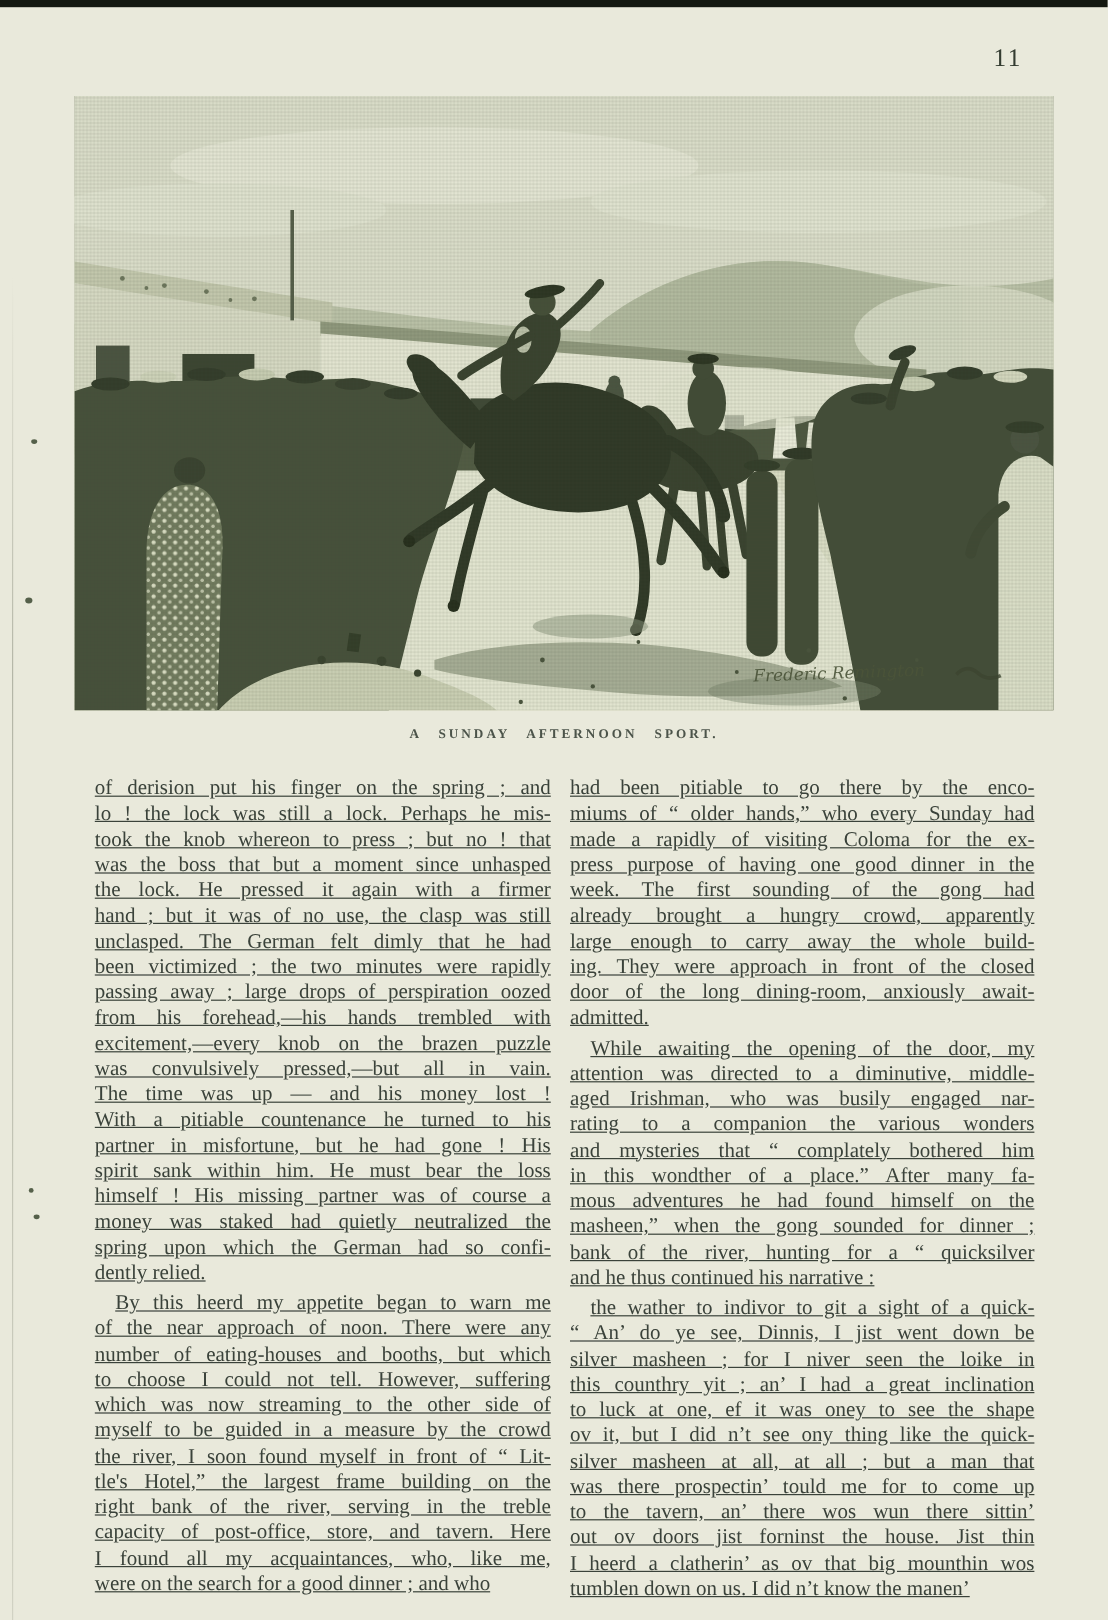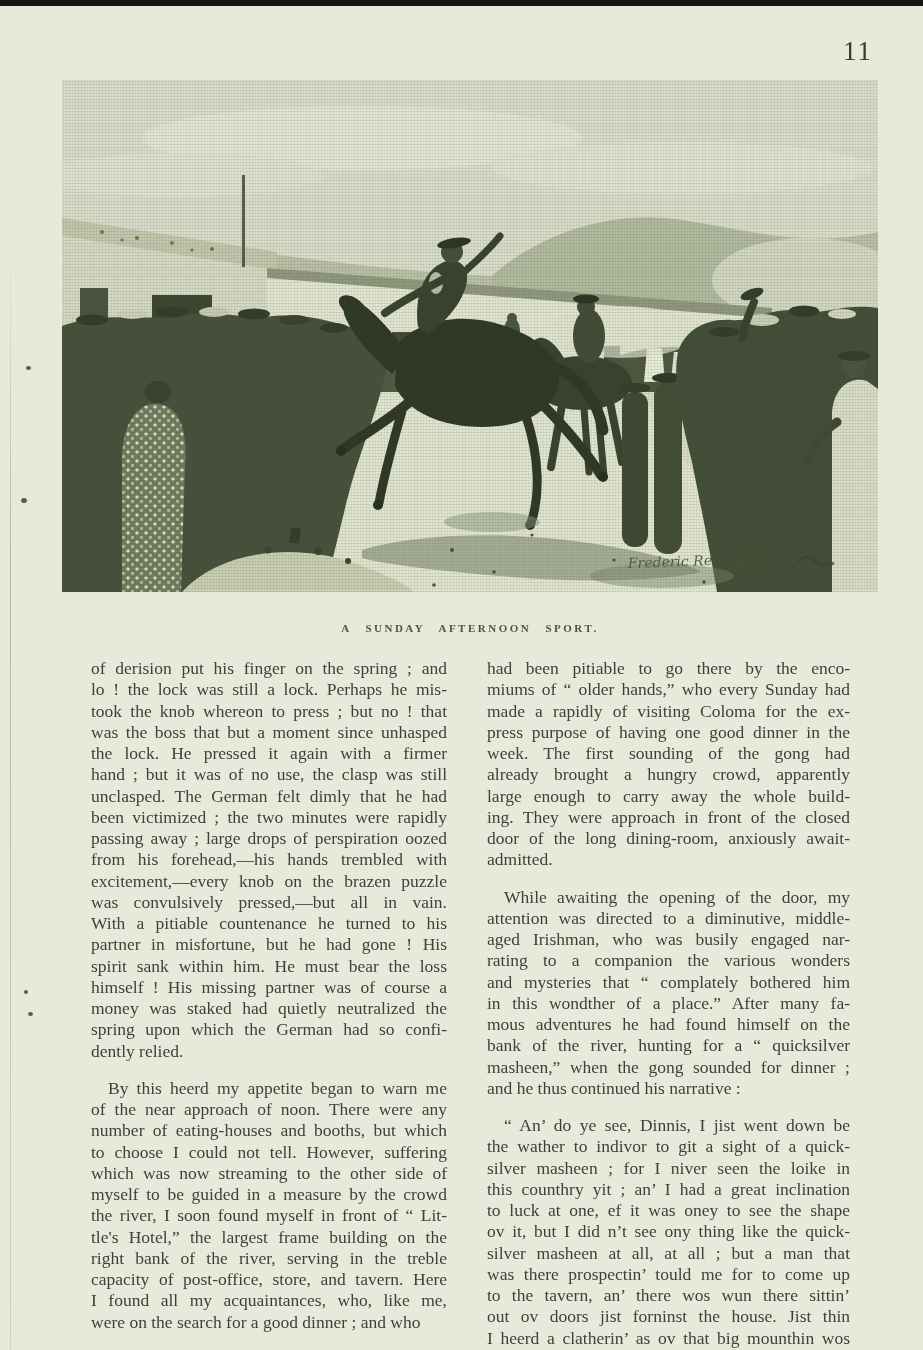--- a/index.html
+++ b/index.html
@@ -12,40 +12,40 @@
     position:absolute;top:0;left:0;width:923px;height:6px;
     background:#141811;
   }
   .page-fold-line{
     position:absolute;left:10px;top:230px;width:1px;height:1120px;
     background:linear-gradient(to bottom, rgba(100,105,88,0), rgba(100,105,88,.40) 30%, rgba(100,105,88,.18));
   }
   .speck{position:absolute;background:#55604a;border-radius:50%;}
   .page-number{
     position:absolute;left:828px;top:36px;width:60px;
-    font-size:27px;color:#343c31;letter-spacing:2px;text-align:center;
+    font-size:21px;color:#343c31;letter-spacing:2px;text-align:left;
   }
   .illus{
     position:absolute;left:62px;top:80px;width:816px;height:512px;
     background:#d9dcc8;
     box-shadow:inset 0 0 14px rgba(80,90,66,.35);
   }
   .illus svg{display:block;}
   .caption{
     position:absolute;left:62px;top:606px;width:816px;
     text-align:center;font-size:11px;font-weight:bold;
-    letter-spacing:2.5px;word-spacing:9px;color:#4c544a;margin-top:16px;
+    letter-spacing:2.5px;word-spacing:9px;color:#4c544a;
   }
   .col{
     position:absolute;top:642px;
     font-size:17.5px;line-height:21.25px;color:#3a423a;
   }
   .col-left{left:75px;width:388px;}
   .col-right{left:471px;width:395px;}
-  .para{margin:16px;}
+  .para{margin:4px;text-decoration:underline;}
   .line{display:block;text-align:justify;text-align-last:justify;white-space:normal;}
   .line.last{text-align-last:left;}
   .para.indent .line:first-child{text-indent:17px;}
 </style>
 </head>
 <body>
 
 <div class="scan-top-edge"></div>
 <div class="page-fold-line"></div>
 <div class="speck" style="left:26px;top:366px;width:5px;height:4px;"></div>
@@ -239,20 +239,21 @@
       <span class="line">took the knob whereon to press ; but no ! that</span>
       <span class="line">was the boss that but a moment since unhasped</span>
       <span class="line">the lock. He pressed it again with a firmer</span>
       <span class="line">hand ; but it was of no use, the clasp was still</span>
       <span class="line">unclasped. The German felt dimly that he had</span>
       <span class="line">been victimized ; the two minutes were rapidly</span>
       <span class="line">passing away ; large drops of perspiration oozed</span>
       <span class="line">from his forehead,—his hands trembled with</span>
       <span class="line">excitement,—every knob on the brazen puzzle</span>
       <span class="line">was convulsively pressed,—but all in vain.</span>
+      <span class="line">The time was up — and his money lost !</span>
       <span class="line">With a pitiable countenance he turned to his</span>
       <span class="line">partner in misfortune, but he had gone ! His</span>
       <span class="line">spirit sank within him. He must bear the loss</span>
       <span class="line">himself ! His missing partner was of course a</span>
       <span class="line">money was staked had quietly neutralized the</span>
       <span class="line">spring upon which the German had so confi-</span>
       <span class="line last">dently relied.</span>
     </div>
     <div class="para indent">
       <span class="line">By this heerd my appetite began to warn me</span>
@@ -283,27 +284,27 @@
       <span class="line last">admitted.</span>
     </div>
     <div class="para indent">
       <span class="line">While awaiting the opening of the door, my</span>
       <span class="line">attention was directed to a diminutive, middle-</span>
       <span class="line">aged Irishman, who was busily engaged nar-</span>
       <span class="line">rating to a companion the various wonders</span>
       <span class="line">and mysteries that “ complately bothered him</span>
       <span class="line">in this wondther of a place.” After many fa-</span>
       <span class="line">mous adventures he had found himself on the</span>
+      <span class="line">masheen,” when the gong sounded for dinner ;</span>
       <span class="line">bank of the river, hunting for a “ quicksilver</span>
-      <span class="line">masheen,” when the gong sounded for dinner ;</span>
       <span class="line last">and he thus continued his narrative :</span>
     </div>
     <div class="para indent">
+      <span class="line">the wather to indivor to git a sight of a quick-</span>
       <span class="line">“ An’ do ye see, Dinnis, I jist went down be</span>
-      <span class="line">the wather to indivor to git a sight of a quick-</span>
       <span class="line">silver masheen ; for I niver seen the loike in</span>
       <span class="line">this counthry yit ; an’ I had a great inclination</span>
       <span class="line">to luck at one, ef it was oney to see the shape</span>
       <span class="line">ov it, but I did n’t see ony thing like the quick-</span>
       <span class="line">silver masheen at all, at all ; but a man that</span>
       <span class="line">was there prospectin’ tould me for to come up</span>
       <span class="line">to the tavern, an’ there wos wun there sittin’</span>
       <span class="line">out ov doors jist forninst the house. Jist thin</span>
       <span class="line">I heerd a clatherin’ as ov that big mounthin wos</span>
       <span class="line last">tumblen down on us. I did n’t know the manen’</span>

